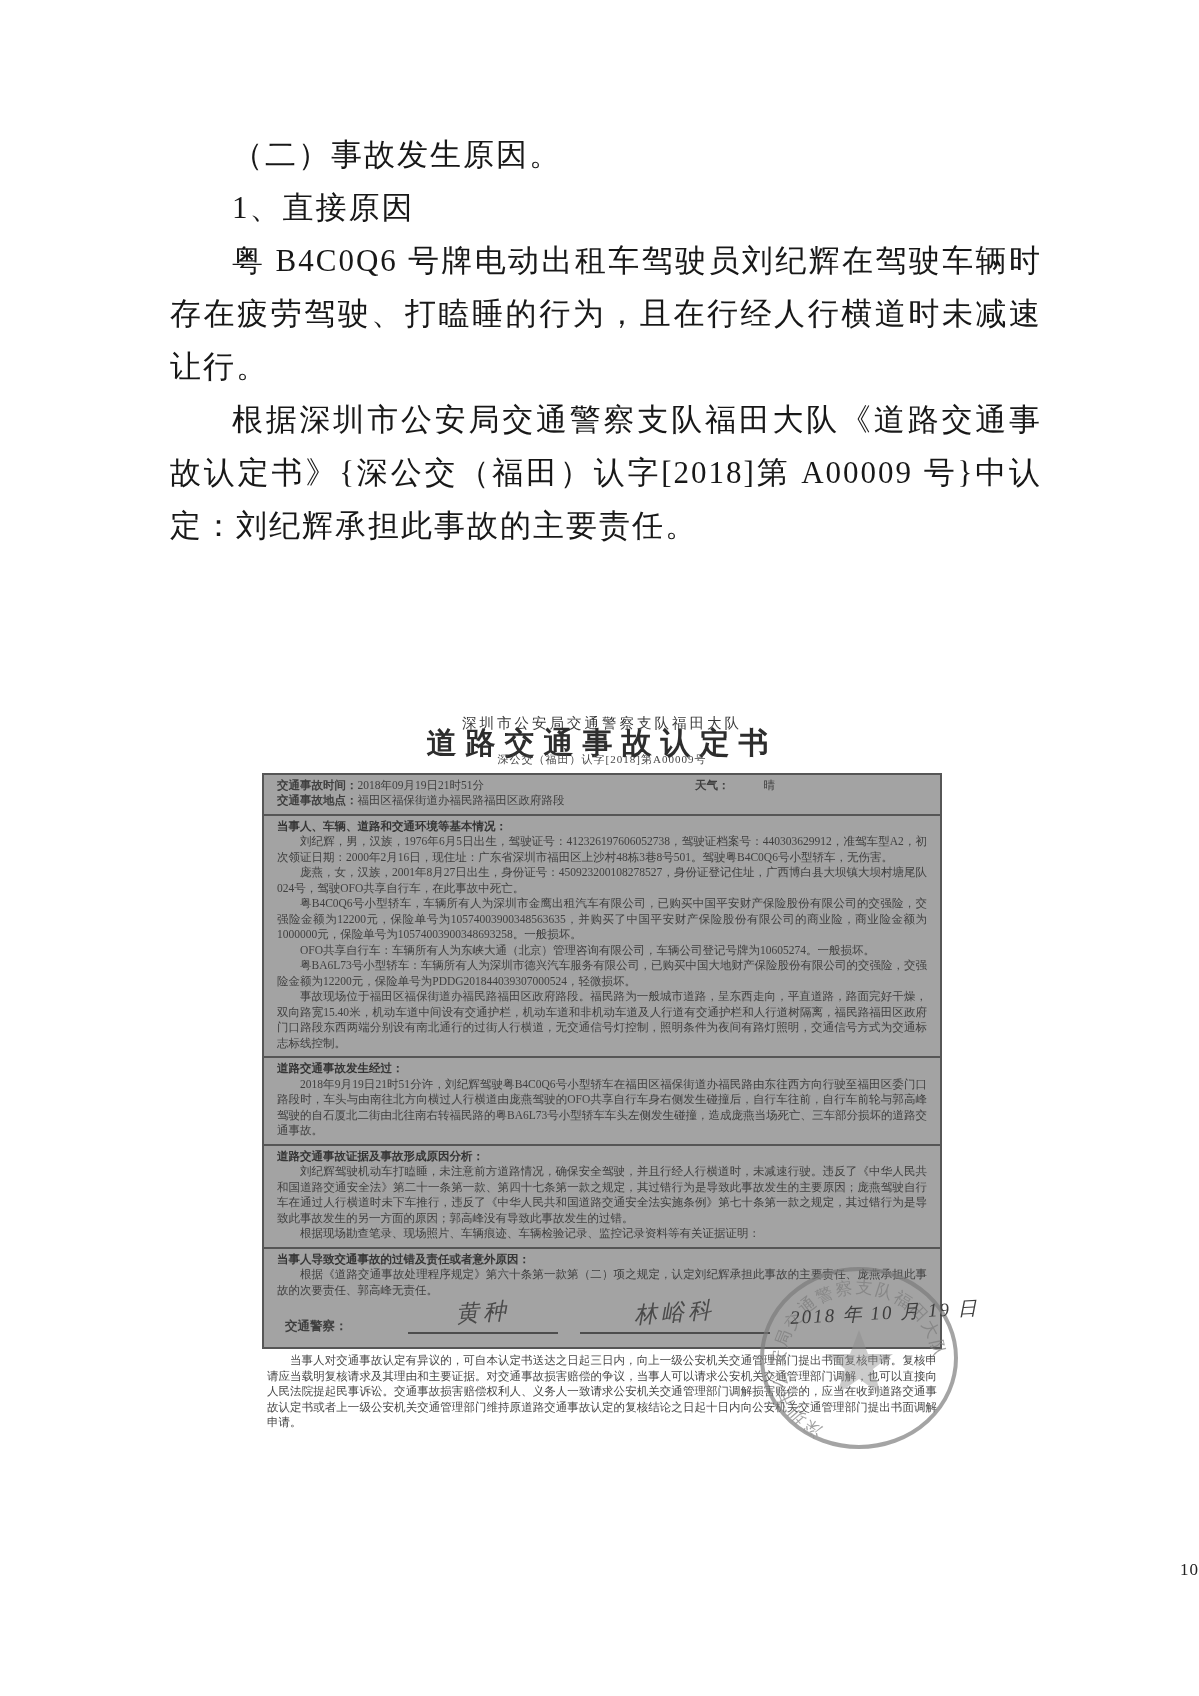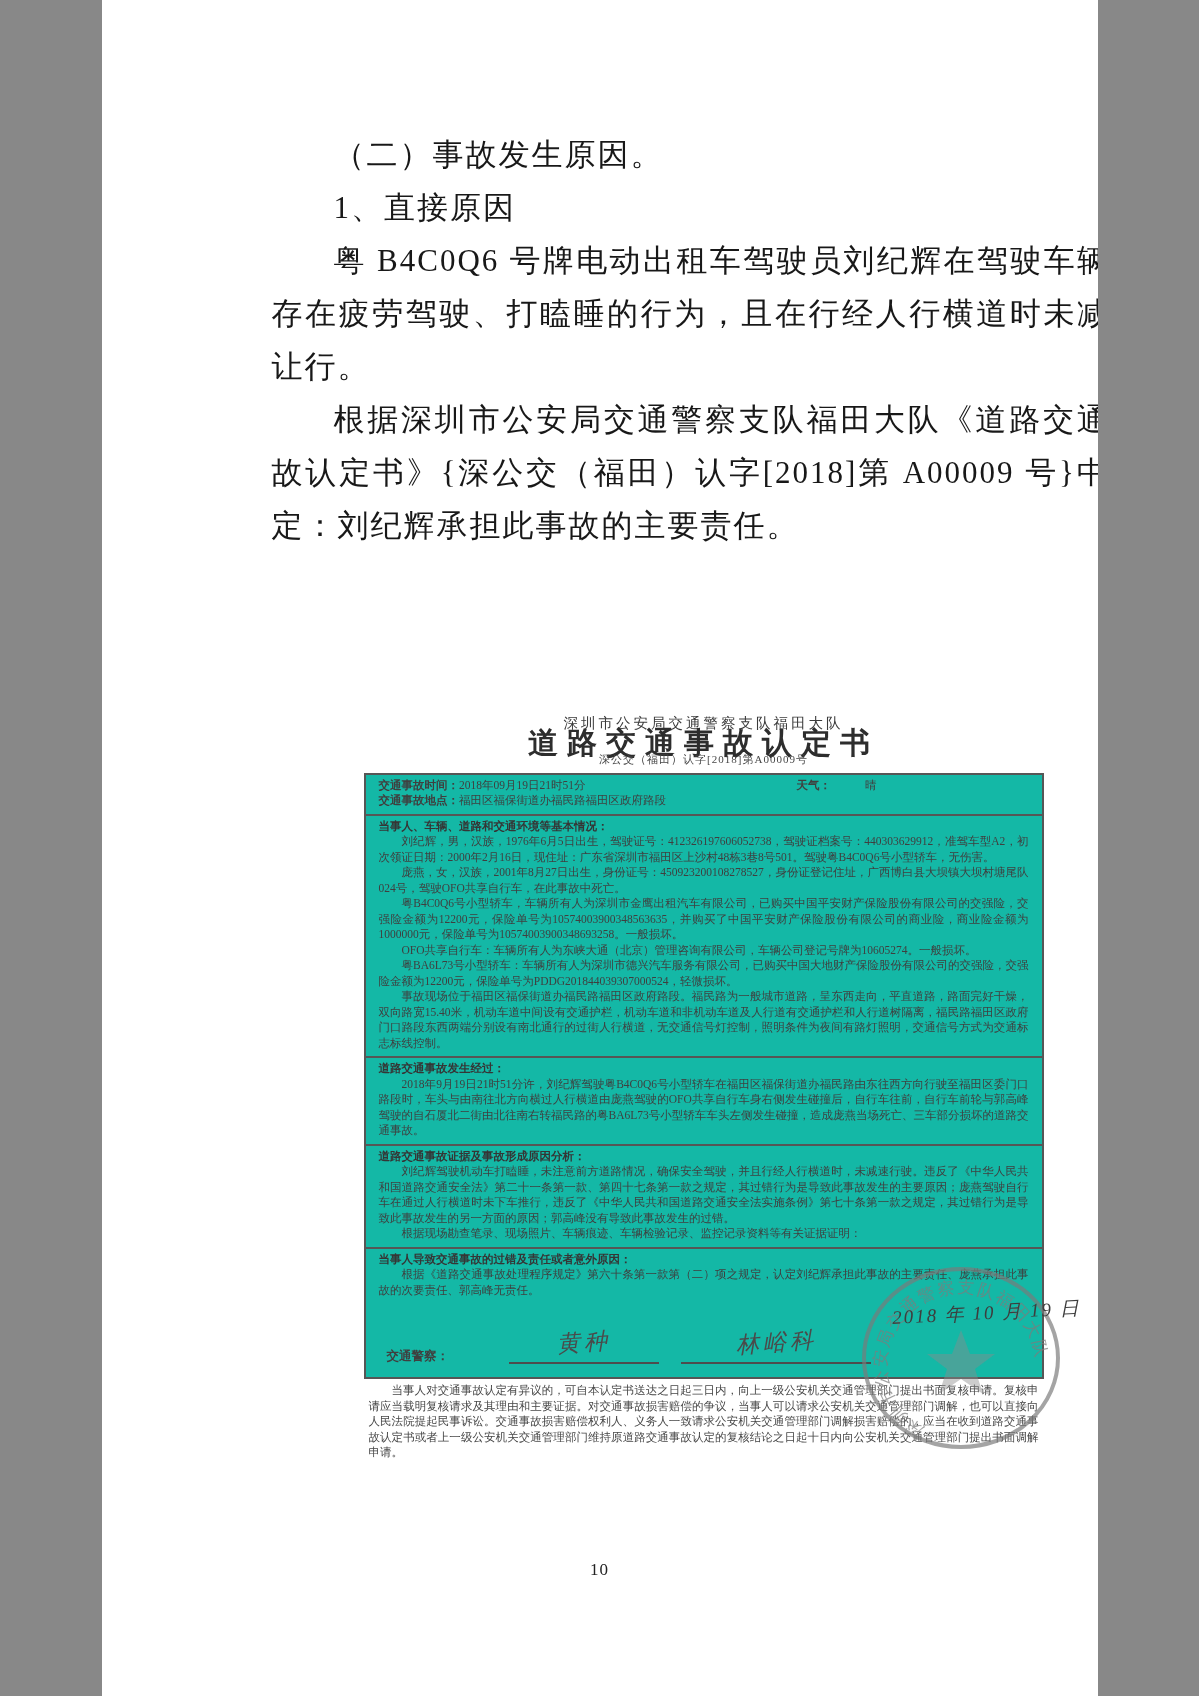--- a/index.html
+++ b/index.html
@@ -1,55 +1,55 @@
 <!DOCTYPE html>
 <html lang="zh"><head>
 <meta charset="utf-8">
 <style>
   html,body { margin:0; padding:0; background:#888; }
   .page {
-    position:relative; width:996px; height:1696px; margin:0 auto;
+    position:relative; width:1199px; height:1696px; margin:0 auto;
     background:#ffffff; overflow:hidden;
     font-family:"Liberation Serif","DejaVu Serif",serif;
   }
   
   .maintext {
     position:absolute; left:170px; width:872px;
     color:#181818; font-size:31px; line-height:53px;
     letter-spacing:2px; text-align:justify; text-align-last:left;
   }
   .maintext p, .maintext h2, .maintext h3 {
     margin:0; padding:0; font-size:31px; font-weight:normal; text-indent:2em;
   }
   #block-top { top:128px; }
   #block-bottom { top:1434px; }
   .pageno {
     position:absolute; top:1560px; left:0; width:100%;
-    text-align:center; font-size:17px; color:#222; letter-spacing:1px;
+    text-align:right; font-size:17px; color:#222; letter-spacing:1px;
   }
   
   .scan {
     position:absolute; left:262px; top:716px; width:680px;
     color:#3f3f3f; font-size:11.5px; line-height:15.5px;
   }
   .scan-org   { text-align:center; font-size:14.5px; letter-spacing:3px; color:#3a3a3a; }
   .scan-title { text-align:center; font-size:30px; font-weight:bold; letter-spacing:9px; color:#2d2d2d; margin-top:3px; }
   .scan-docnum{ text-align:center; font-size:11px; letter-spacing:1px; color:#474747; margin-top:2px; }
-  .scan-table { border:2px solid #565656; margin-top:5px; background:#14b8a6; }
+  .scan-table { border:2px solid #565656; margin-top:5px; background:#a3a3a3; }
   .sec { border-top:2px solid #565656; padding:3px 13px 5px 13px; }
   .sec:first-child { border-top:none; }
   .sec-heading { font-weight:bold; color:#353535; }
   .sec p { margin:0; text-indent:2em; text-align:justify; }
   .meta-line { display:flex; }
   .meta-label { font-weight:bold; white-space:nowrap; }
   .meta-val-time { flex:1; }
   .weather { width:240px; display:flex;margin-left:45px; }
   .weather .meta-label { margin-left:8px; }
   .weather span:last-child { margin-left:34px; }
-  .sig-row { display:flex; align-items:flex-end; margin-top:30px; margin-bottom:8px; }
+  .sig-row { display:flex; align-items:flex-end; margin-bottom:8px; }
   .sig-label { font-weight:bold; font-size:12.5px; margin-left:8px; white-space:nowrap; }
   .sig-line { border-bottom:2px solid #4d4d4d; text-align:center; height:34px; }
   .sig-line.first  { width:150px; margin-left:60px; }
   .sig-line.second { width:190px; margin-left:22px; }
   .handwriting {
     display:inline-block; font-style:italic; font-size:23px; color:#4a4a4a;
     transform:rotate(-4deg); letter-spacing:4px; line-height:30px;
   }
   .footnote {
     margin-top:4px; padding:0 5px; text-align:justify; text-indent:2em;

